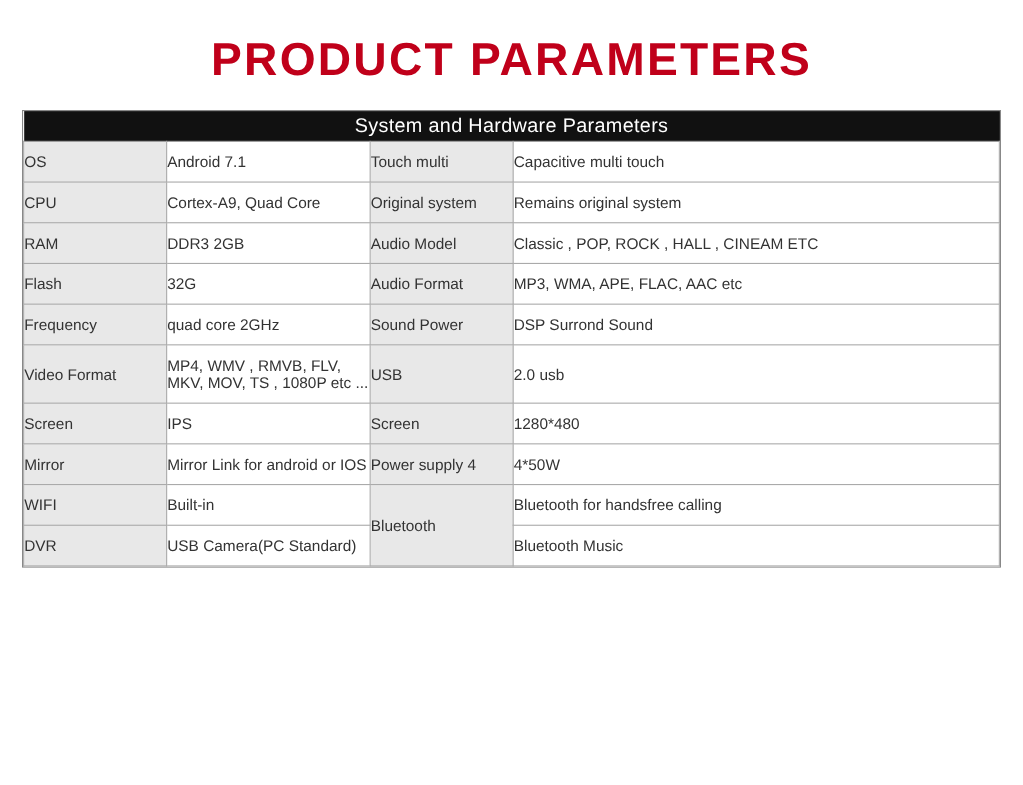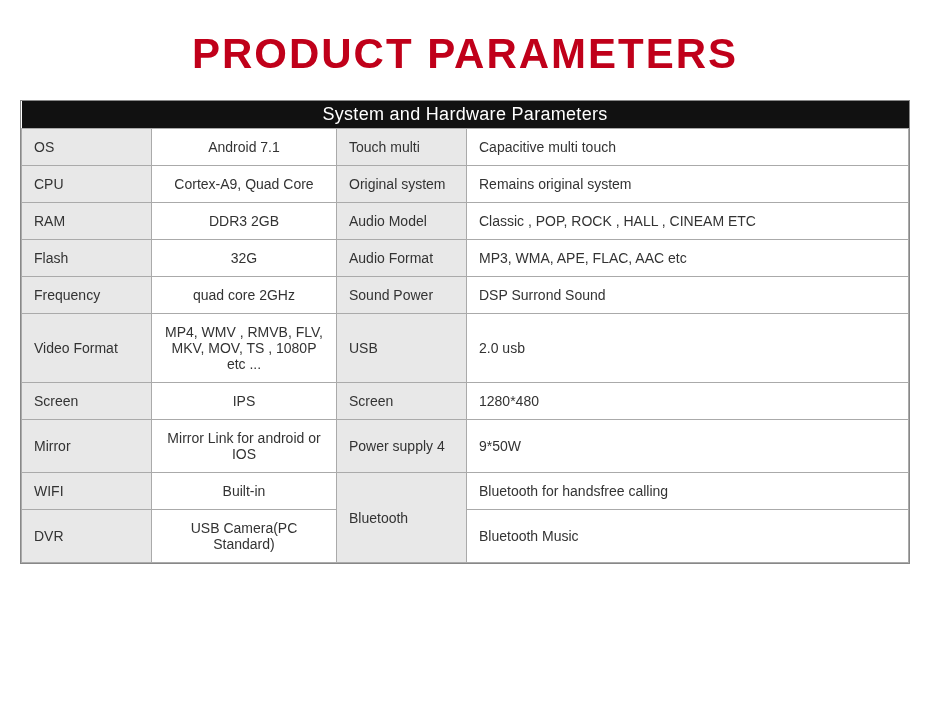--- a/index.html
+++ b/index.html
@@ -34,36 +34,35 @@
       background: #111111;
       color: #ffffff;
       font-size: 18px;
       font-weight: 400;
       text-align: center;
       padding: 3px 10px;
       letter-spacing: 0.3px;
     }
     .data-row td {
       border: 1.5px solid #aaaaaa;
-      padding: 10px 12px;
+      padding: 10px 0;
       font-size: 14px;
       vertical-align: middle;
     }
     .label-cell {
       background: #e8e8e8;
       color: #333;
       font-weight: 500;
       width: 130px;
       min-width: 110px;
     }
     .value-cell {
       background: #ffffff;
       color: #333;
       width: 185px;
-      text-align: center;
     }
     .label-cell-right {
       background: #e8e8e8;
       color: #333;
       font-weight: 500;
       width: 130px;
       min-width: 110px;
     }
     .value-cell-right {
       background: #ffffff;
@@ -129,21 +128,21 @@
         <td class="label-cell">Screen</td>
         <td class="value-cell">IPS</td>
         <td class="label-cell-right">Screen</td>
         <td class="value-cell-right">1280*480</td>
       </tr>
 
       <tr class="data-row">
         <td class="label-cell">Mirror</td>
         <td class="value-cell">Mirror Link for android or IOS</td>
         <td class="label-cell-right">Power supply 4</td>
-        <td class="value-cell-right">9*50W</td>
+        <td class="value-cell-right">4*50W</td>
       </tr>
 
       <tr class="data-row">
         <td class="label-cell">WIFI</td>
         <td class="value-cell">Built-in</td>
         <td class="label-cell-right" rowspan="2" style="vertical-align:middle;">Bluetooth</td>
         <td class="value-cell-right">Bluetooth for handsfree calling</td>
       </tr>
 
       <tr class="data-row">

